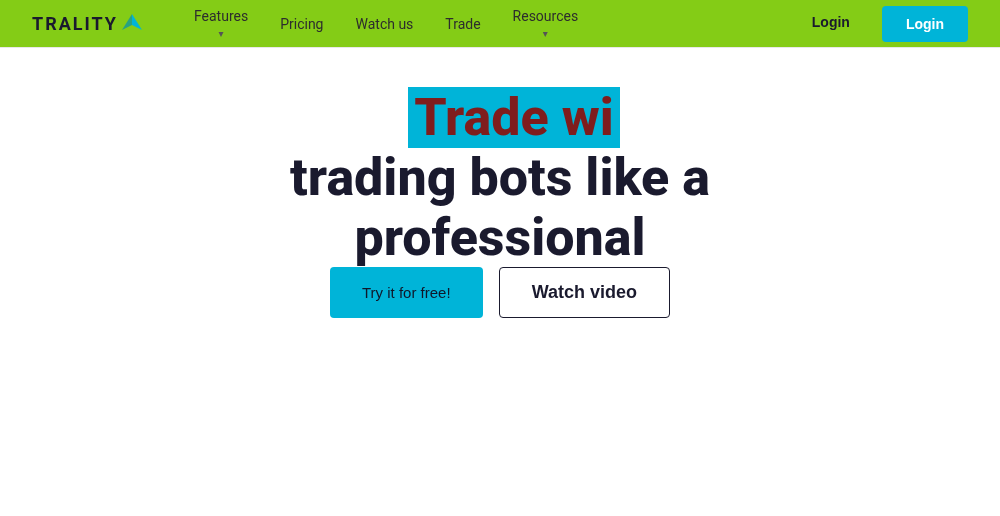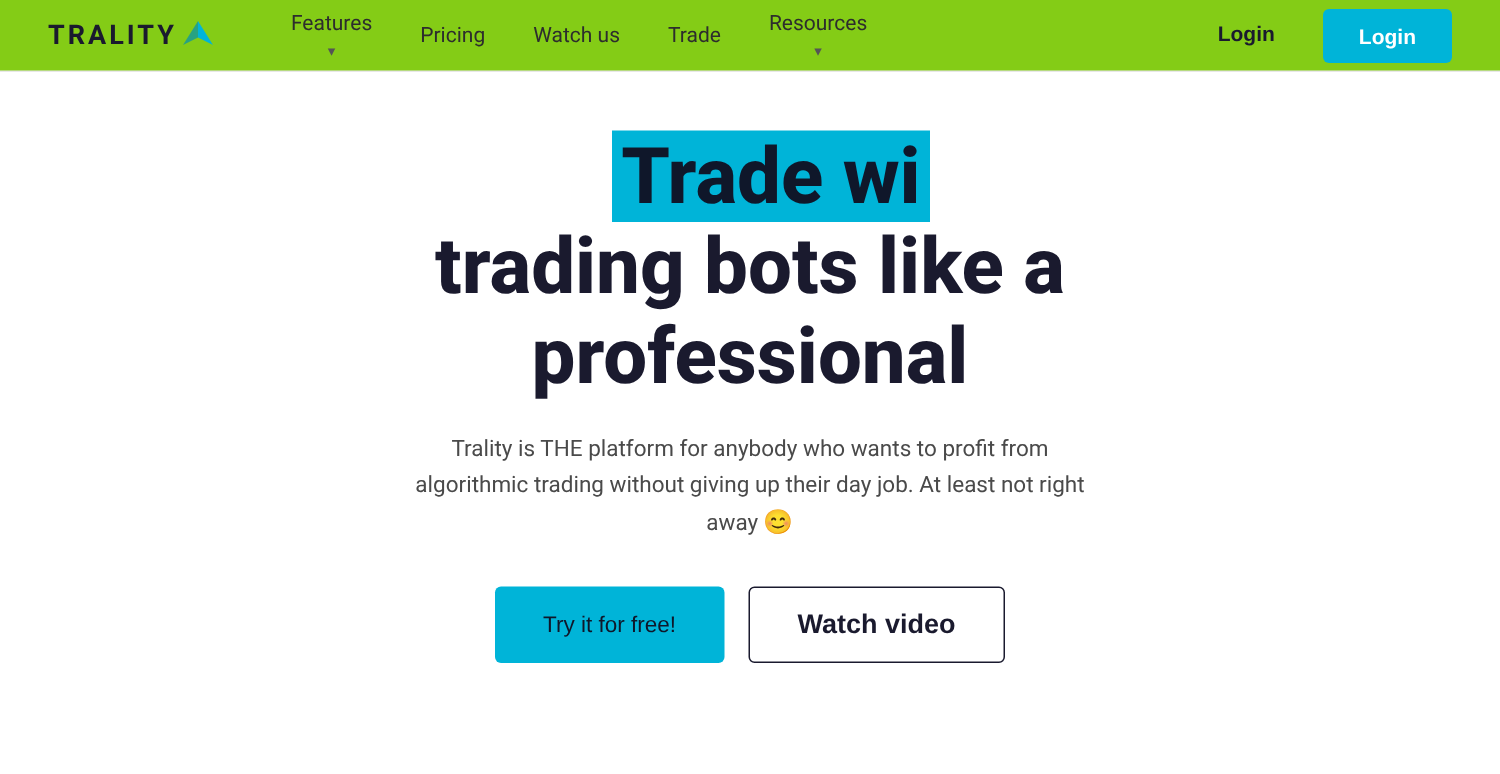--- a/index.html
+++ b/index.html
@@ -112,21 +112,21 @@
     .hero-headline {
       font-size: 52px;
       font-weight: 800;
       line-height: 1.15;
       color: #1a1a2e;
       margin-bottom: 0;
     }
 
     .headline-highlight {
       background: #00b4d8;
-      color: #0f172a;
+      color: #7f1d1d;
       padding: 0 6px;
       display: inline;
       margin-left: 28px;
     }
 
     .hero-subtext {
       font-size: 15px;
       color: #4a4a4a;
       line-height: 1.6;
       max-width: 470px;
@@ -203,22 +203,18 @@
   </div>
 </nav>
 
 <section class="hero">
   <h1 class="hero-headline">
     <span class="headline-highlight">Trade wi</span><br>
     <span>trading bots like a</span><br>
     <span>professional</span>
   </h1>
 
-  <p class="hero-subtext">
-    <span>Trality is THE platform for anybody who wants to profit from algorithmic trading without giving up their day job. At least not right away</span>
-    <span class="emoji">😊</span>
-  </p>
 
   <div class="hero-buttons">
     <button class="btn-primary">Try it for free!</button>
     <button class="btn-secondary">Watch video</button>
   </div>
 </section>
 
 </body></html>

